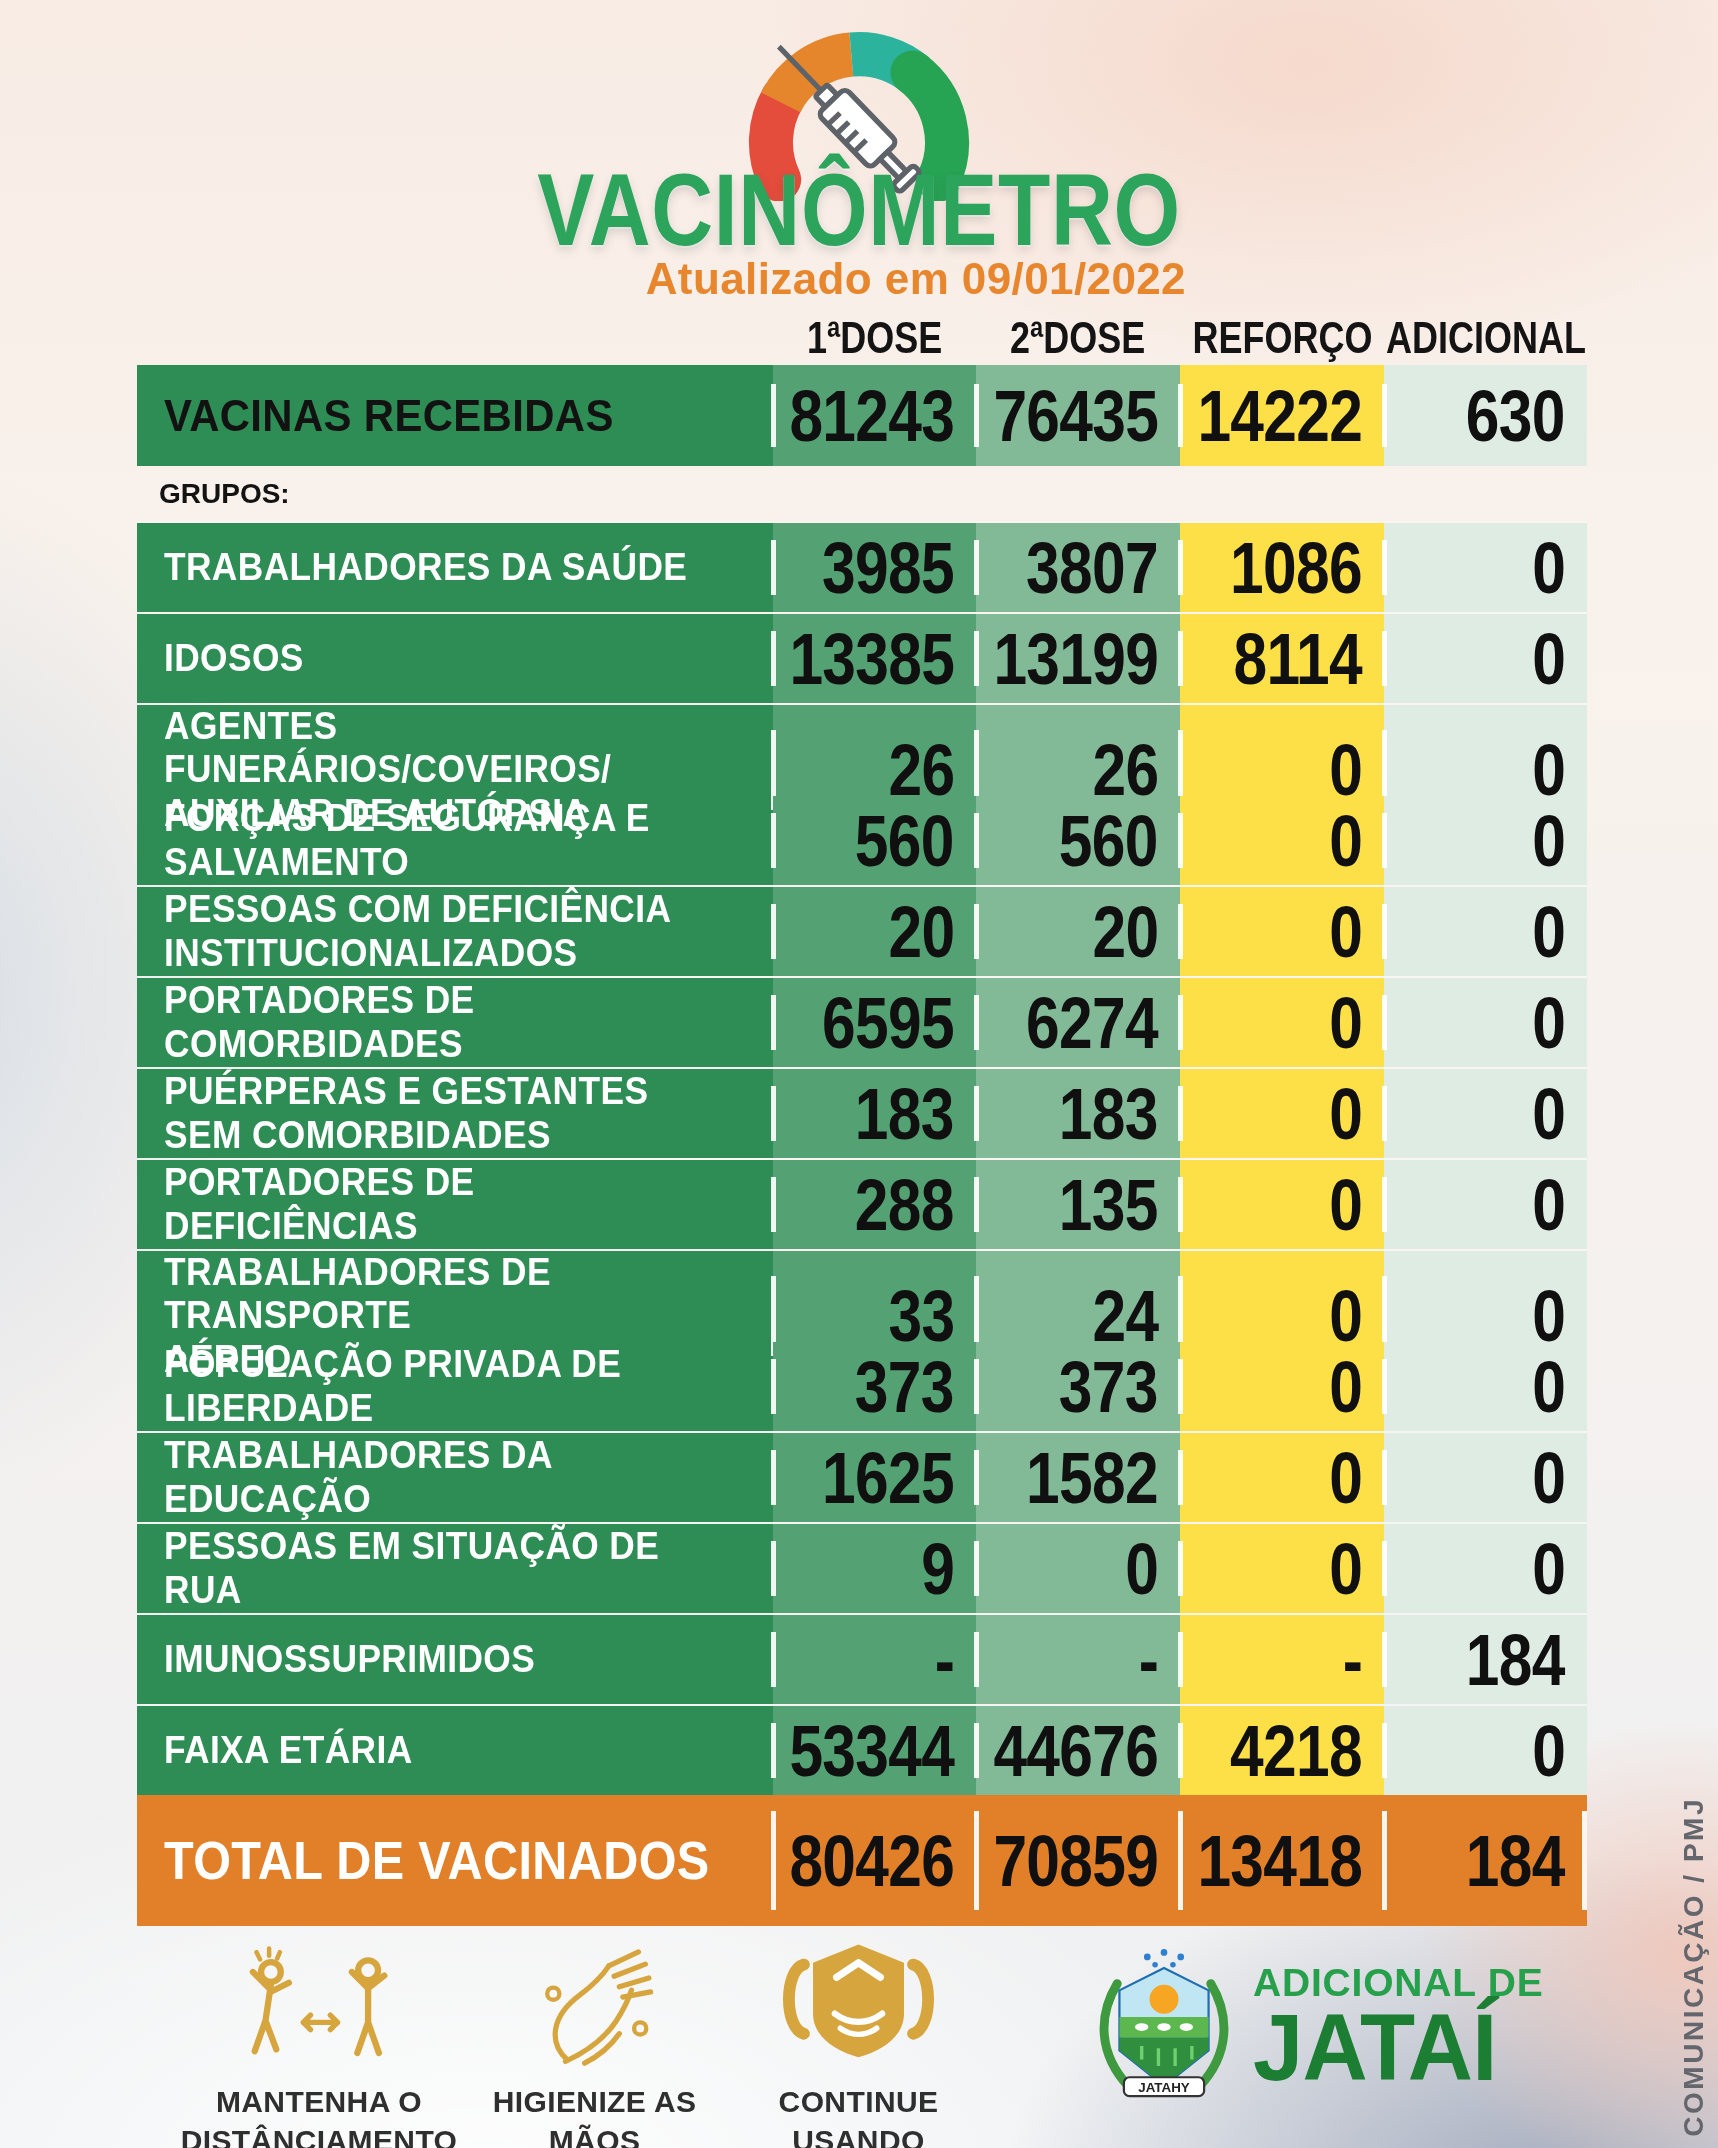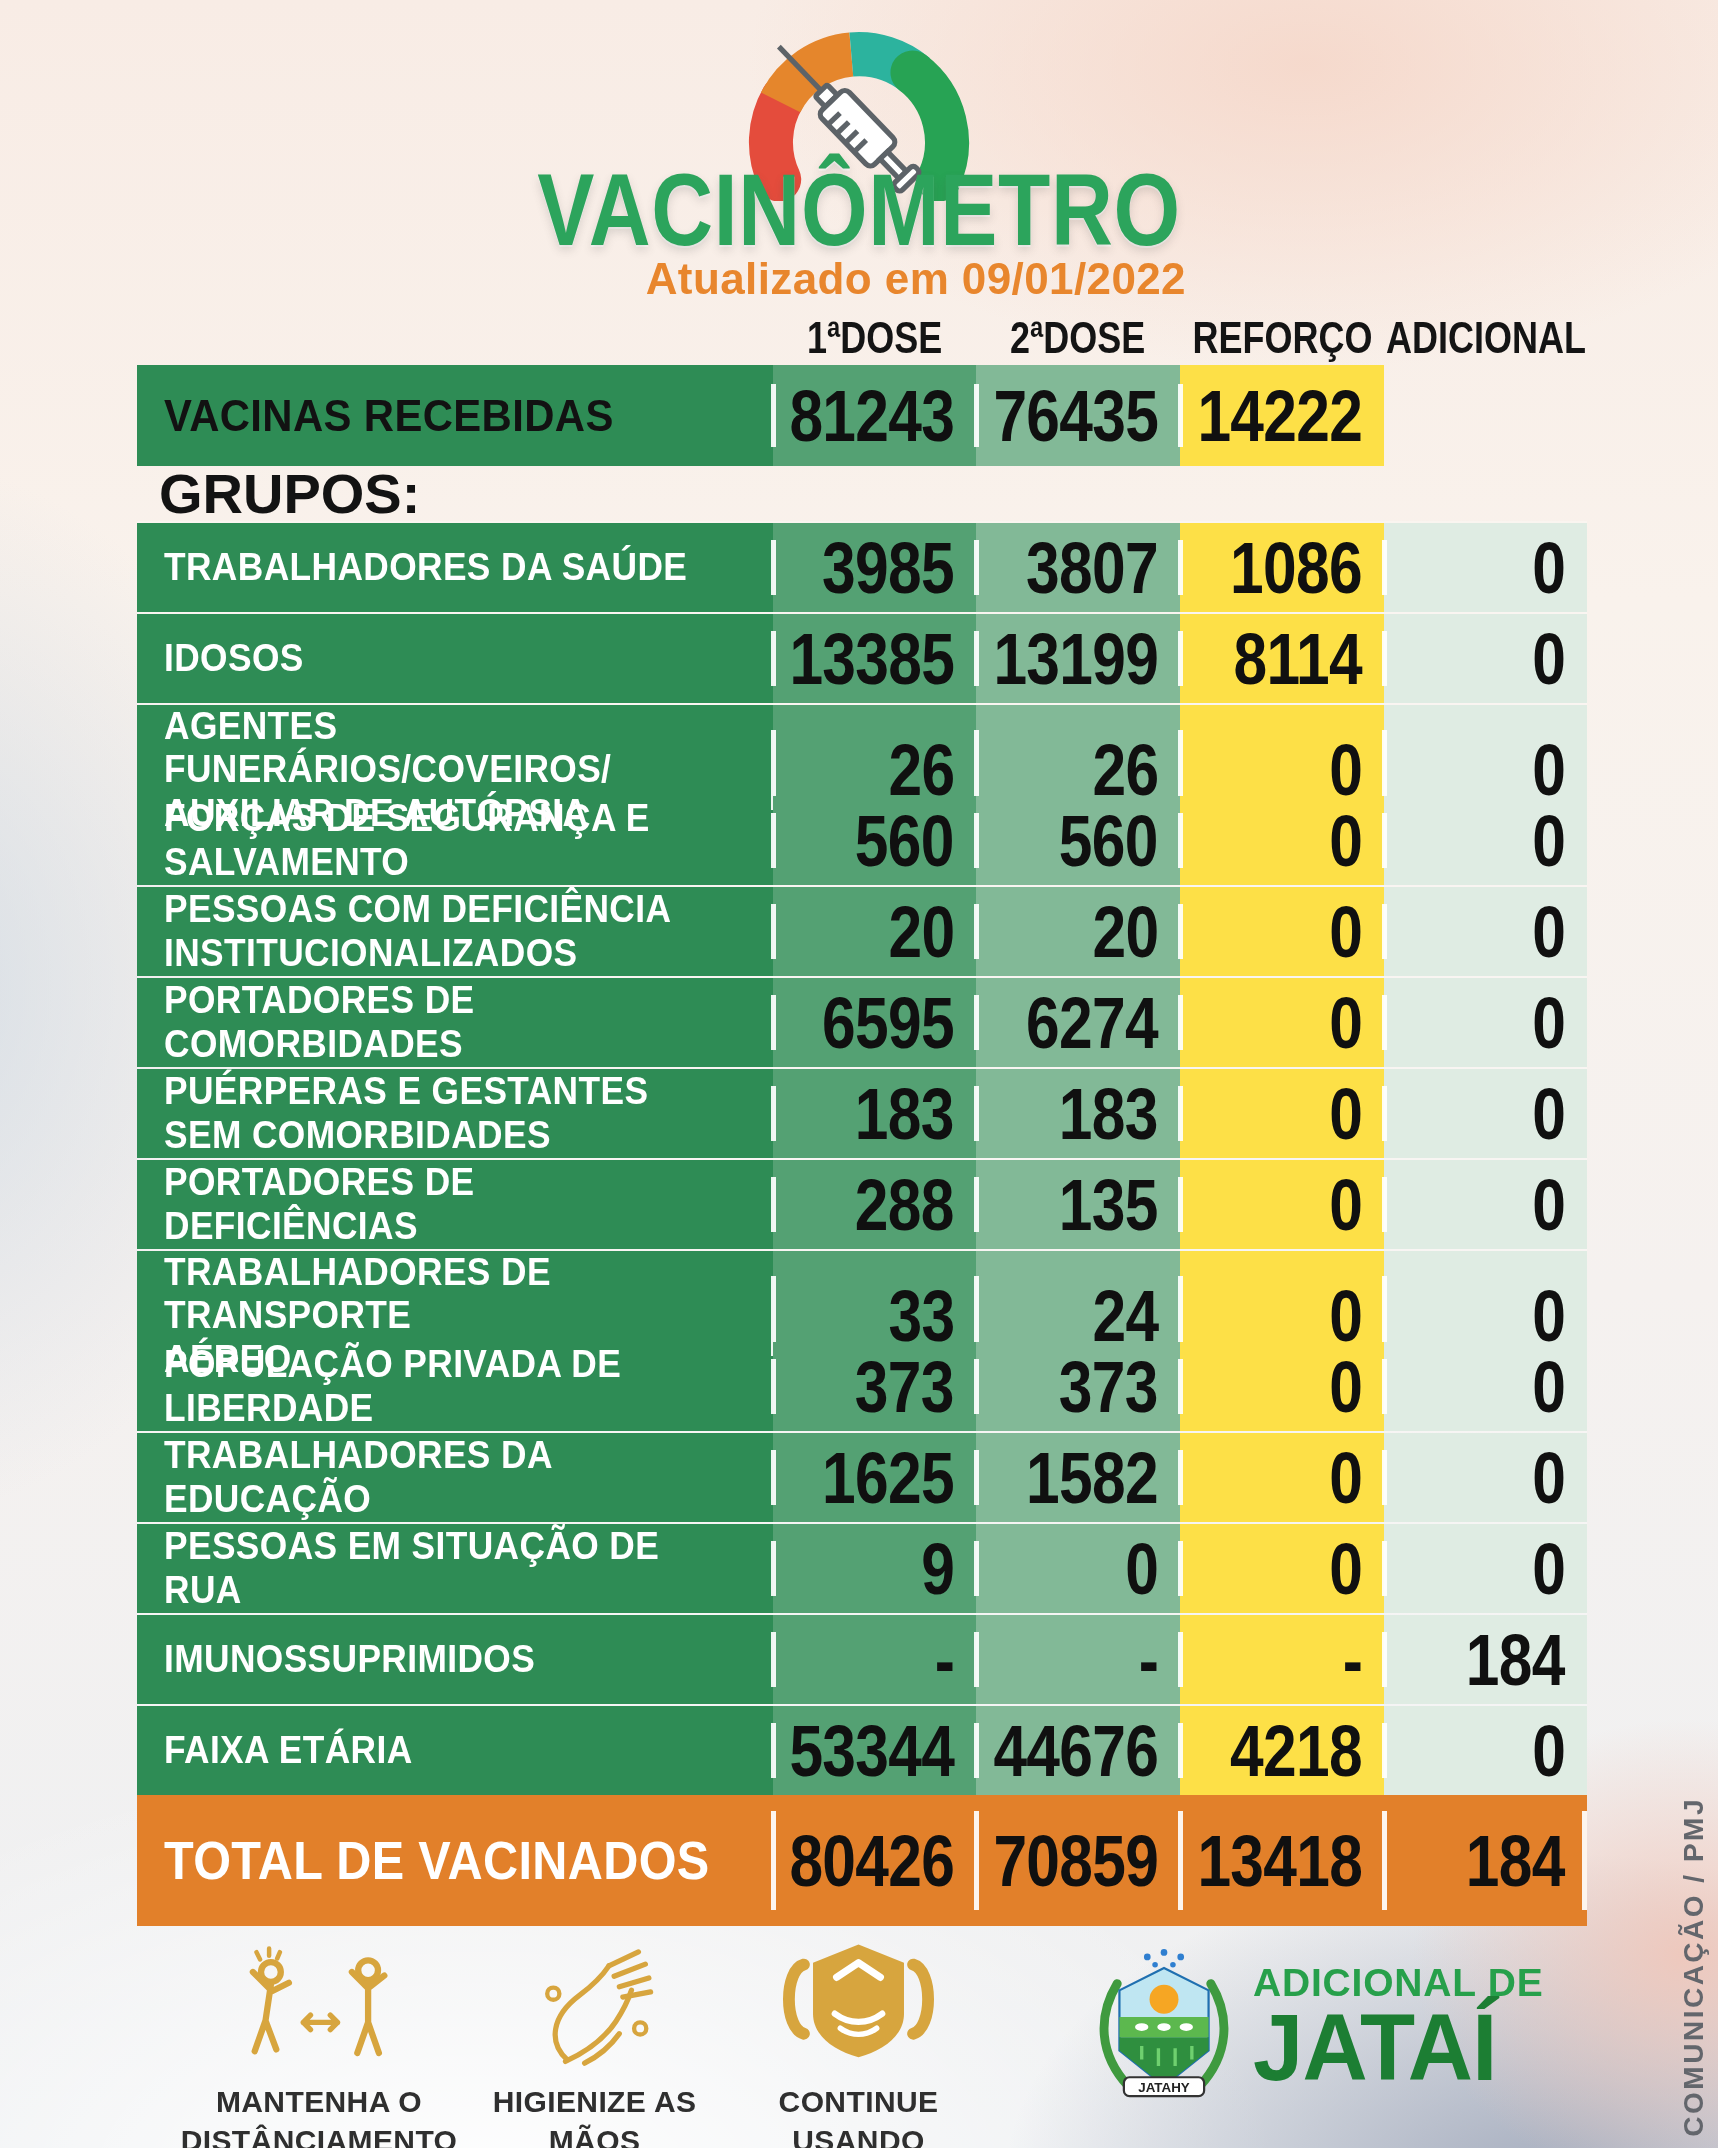--- a/index.html
+++ b/index.html
@@ -36,21 +36,21 @@
   .lab span{color:#fff;font-weight:bold;font-size:38px;line-height:1.14;white-space:pre-line;
             transform:scaleX(.93);transform-origin:left center;letter-spacing:0.4px;}
   .vacinas .lab span{color:#121212;font-size:45px;}
   .cell{position:relative;display:flex;align-items:center;justify-content:flex-end;padding-right:22px;}
   .cell span{font-weight:bold;font-size:72px;color:#101010;letter-spacing:-0.8px;
              transform:scaleX(.84);transform-origin:right center;white-space:nowrap;}
   .cell::before{content:"";position:absolute;left:-1.7px;top:19%;height:62%;width:5px;
                 background:rgba(255,255,255,.92);}
   .c0{background:#54a173}.c1{background:#82b997}.c2{background:#fde047}.c3{background:#dfece3}
   .grupos{height:55px;display:flex;align-items:center;padding-left:22px;
-          font-size:56px;font-weight:bold;color:#131313;}
+          font-size:28px;font-weight:bold;color:#131313;}
   .totalrow .lab{background:#e2802a;}
   .totalrow .lab span{font-size:54px;color:#fff;transform:scaleX(.9);}
   .totalrow .cell{background:#e2802a;}
   .totalrow .cell::before{top:12%;height:76%;}
   .totalrow .cell.last::after{content:"";position:absolute;right:0;top:12%;height:76%;width:5px;
                 background:rgba(255,255,255,.92);}
   
   .tip{position:absolute;text-align:center;}
   .tip .tlabel{margin-top:8.4px;font-size:30px;font-weight:bold;color:#2f2f2f;
                line-height:1.3;white-space:pre-line;letter-spacing:0.4px;}
@@ -117,20 +117,23 @@
           <span>VACINAS RECEBIDAS</span>
         </div>
       <div class="cell c0">
           <span>81243</span>
         </div>
       <div class="cell c1">
           <span>76435</span>
         </div>
       <div class="cell c2">
           <span>14222</span>
+        </div>
+      <div class="cell c3">
+          <span>630</span>
         </div>
     </div>
 
     <div class="grupos">GRUPOS:</div>
 
     <div class="grid row grow">
       <div class="lab">
           <span>TRABALHADORES DA SAÚDE</span>
         </div>
       <div class="cell c0">

